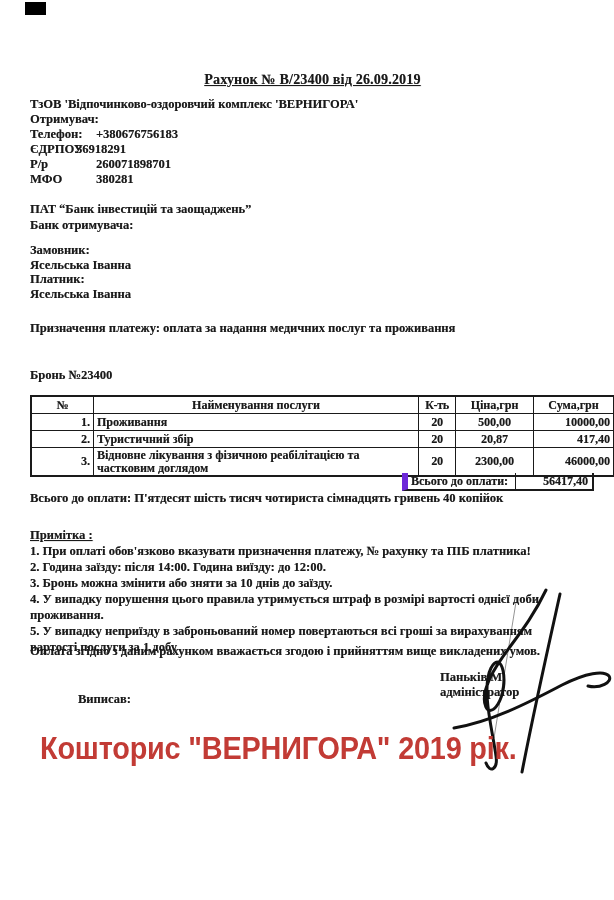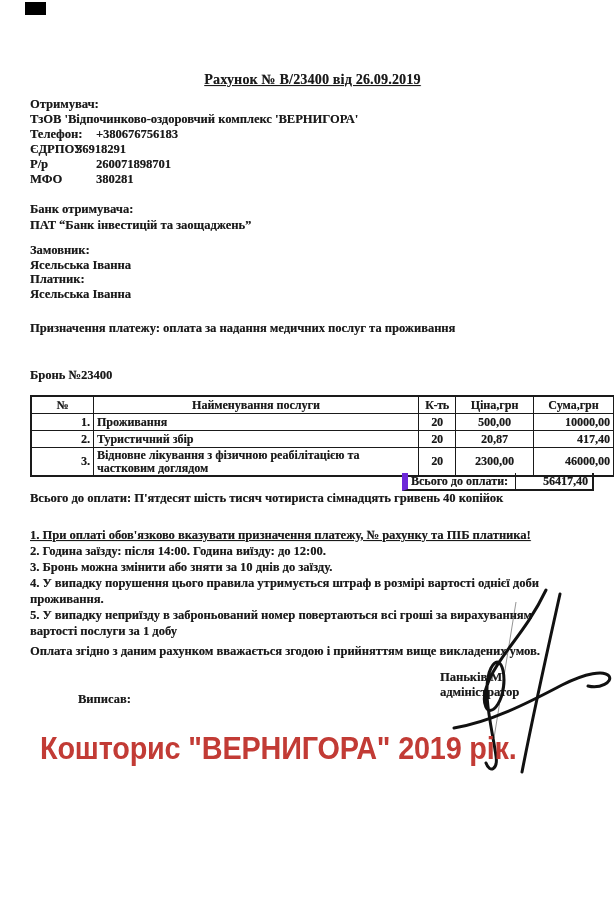--- a/index.html
+++ b/index.html
@@ -76,43 +76,43 @@
 </head>
 <body>
 
 <div class="page">
 
   <div class="scan-mark"></div>
 
   <div class="doc-title">Рахунок № В/23400 від 26.09.2019</div>
 
   <div class="blk blk-recipient">
+    <div class="line">ТзОВ 'Відпочинково-оздоровчий комплекс 'ВЕРНИГОРА'</div>
     <div class="line">Отримувач:</div>
-    <div class="line">ТзОВ 'Відпочинково-оздоровчий комплекс 'ВЕРНИГОРА'</div>
     <div class="line id-row">
       <span class="lab">Телефон:</span>
       <span>+380676756183</span>
     </div>
     <div class="line id-row r-edrpou">
       <span class="lab">ЄДРПОУ</span>
       <span>36918291</span>
     </div>
     <div class="line id-row">
       <span class="lab">Р/р</span>
       <span>260071898701</span>
     </div>
     <div class="line id-row">
       <span class="lab">МФО</span>
       <span>380281</span>
     </div>
   </div>
 
   <div class="blk blk-bank">
+    <div class="line">ПАТ “Банк інвестицій та заощаджень”</div>
     <div class="line">Банк отримувача:</div>
-    <div class="line">ПАТ “Банк інвестицій та заощаджень”</div>
   </div>
 
   <div class="blk blk-customer">
     <div class="line">Замовник:</div>
     <div class="line">Ясельська Іванна</div>
     <div class="line">Платник:</div>
     <div class="line">Ясельська Іванна</div>
   </div>
 
   <div class="blk blk-purpose line">Призначення платежу: оплата за надання медичних послуг та проживання</div>
@@ -153,20 +153,21 @@
   </table>
 
   <div class="total-row">
     <div class="t-lab">Всього до оплати:</div>
     <div class="t-val">56417,40</div>
   </div>
 
   <div class="blk blk-words line">Всього до оплати: П'ятдесят шість тисяч чотириста сімнадцять гривень 40 копійок</div>
 
   <div class="blk blk-notes">
+    <div class="line note-heading">Примітка :</div>
     <div class="line note-item">1. При оплаті обов'язково вказувати призначення платежу, № рахунку та ПІБ платника!</div>
     <div class="line note-item">2. Година заїзду: після 14:00. Година виїзду: до 12:00.</div>
     <div class="line note-item">3. Бронь можна змінити або зняти за 10 днів до заїзду.</div>
     <div class="line note-item">4. У випадку порушення цього правила утримується штраф в розмірі вартості однієї доби проживання.</div>
     <div class="line note-item">5. У випадку неприїзду в заброньований номер повертаються всі гроші за вирахуванням вартості послуги за 1 добу</div>
   </div>
 
   <div class="blk blk-agreement line">Оплата згідно з даним  рахунком  вважається згодою і прийняттям вище викладених умов.</div>
 
   <div class="blk-issued line">Виписав:</div>

